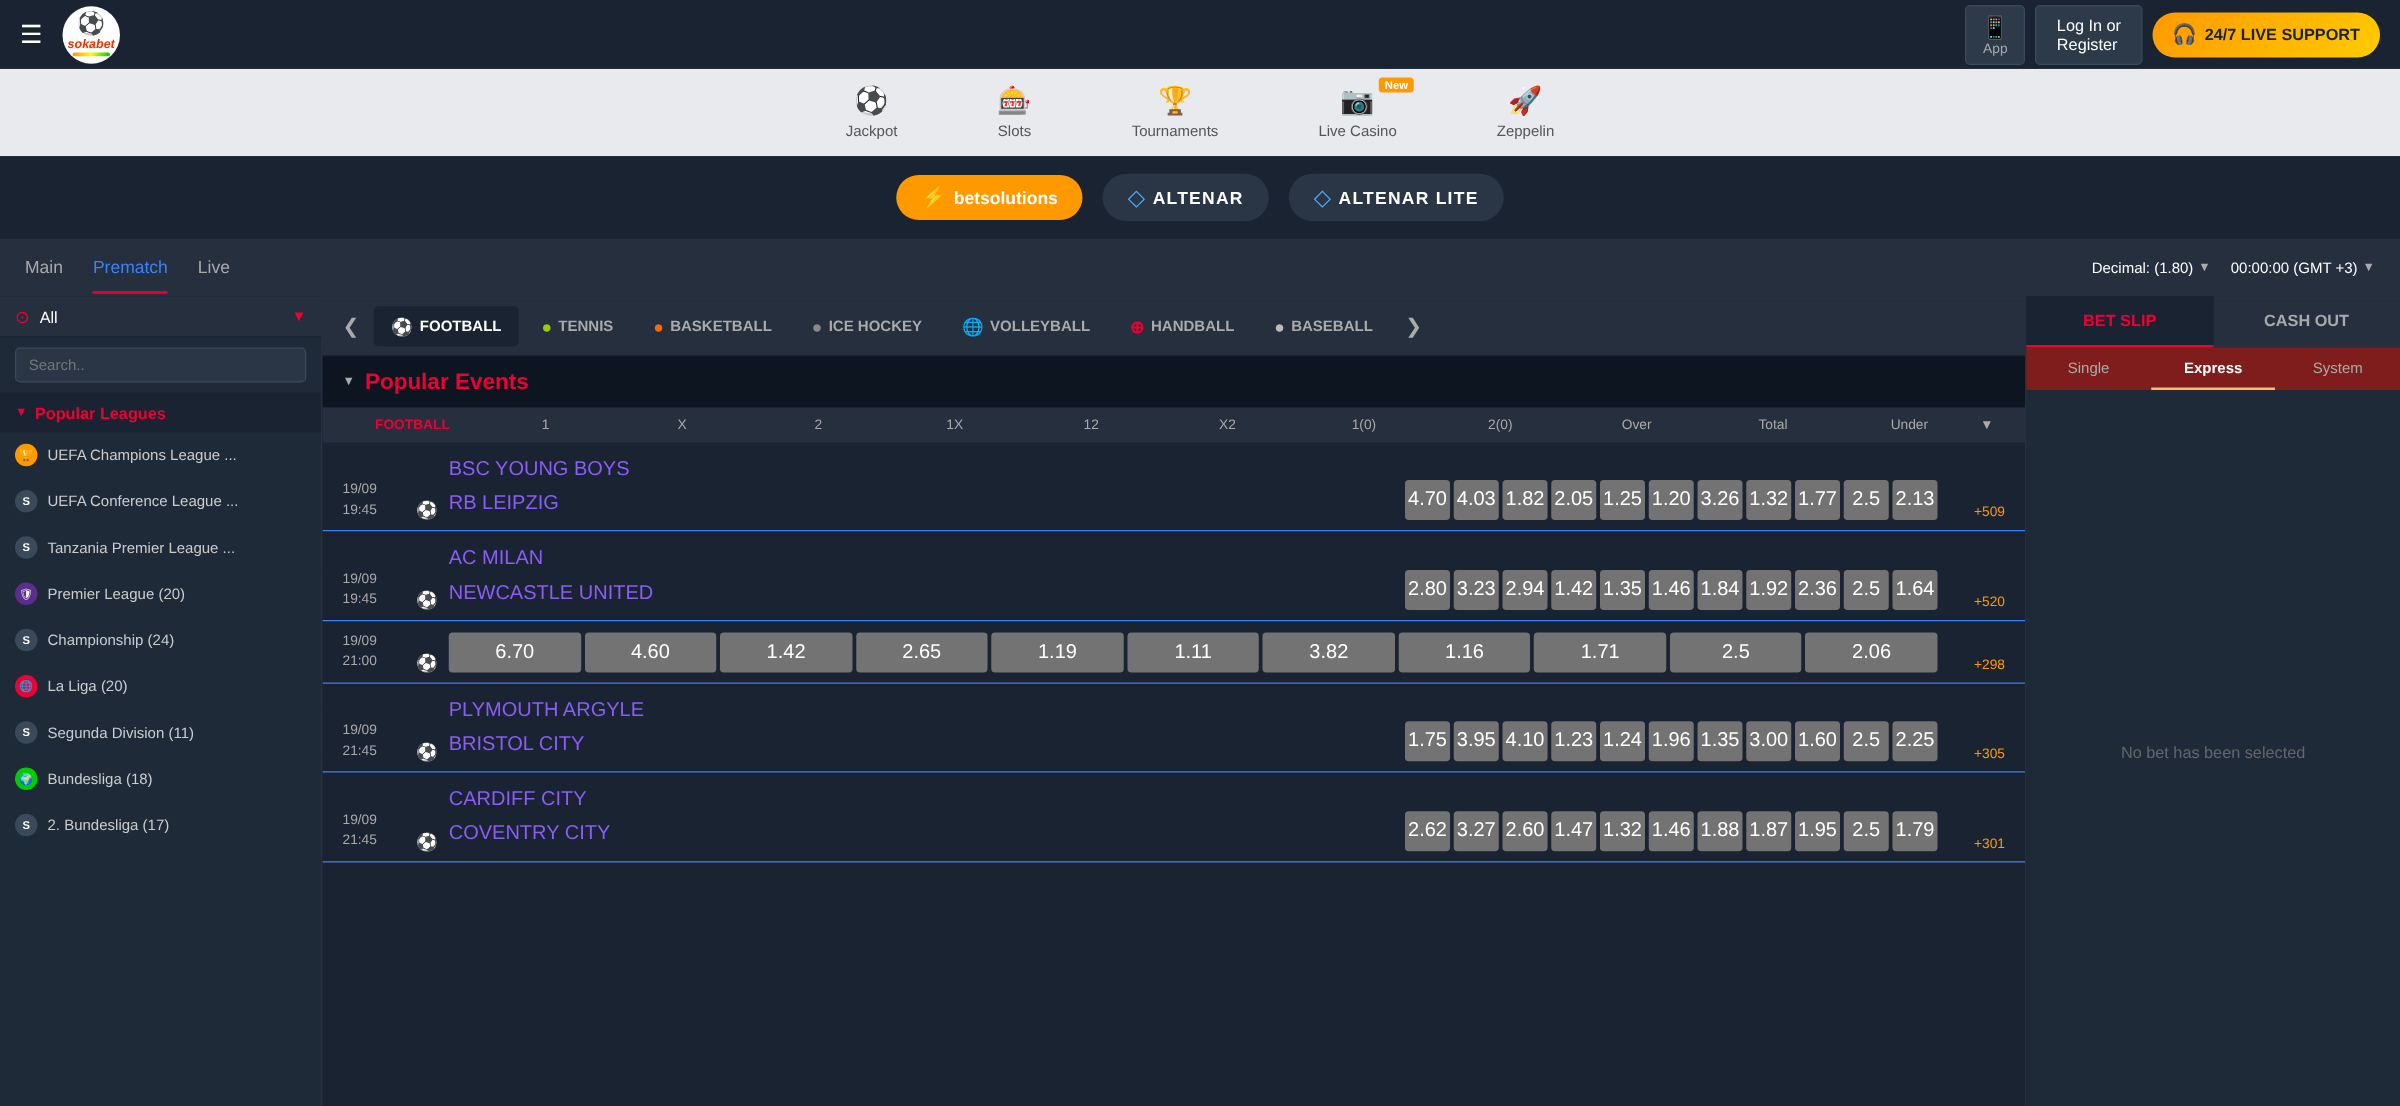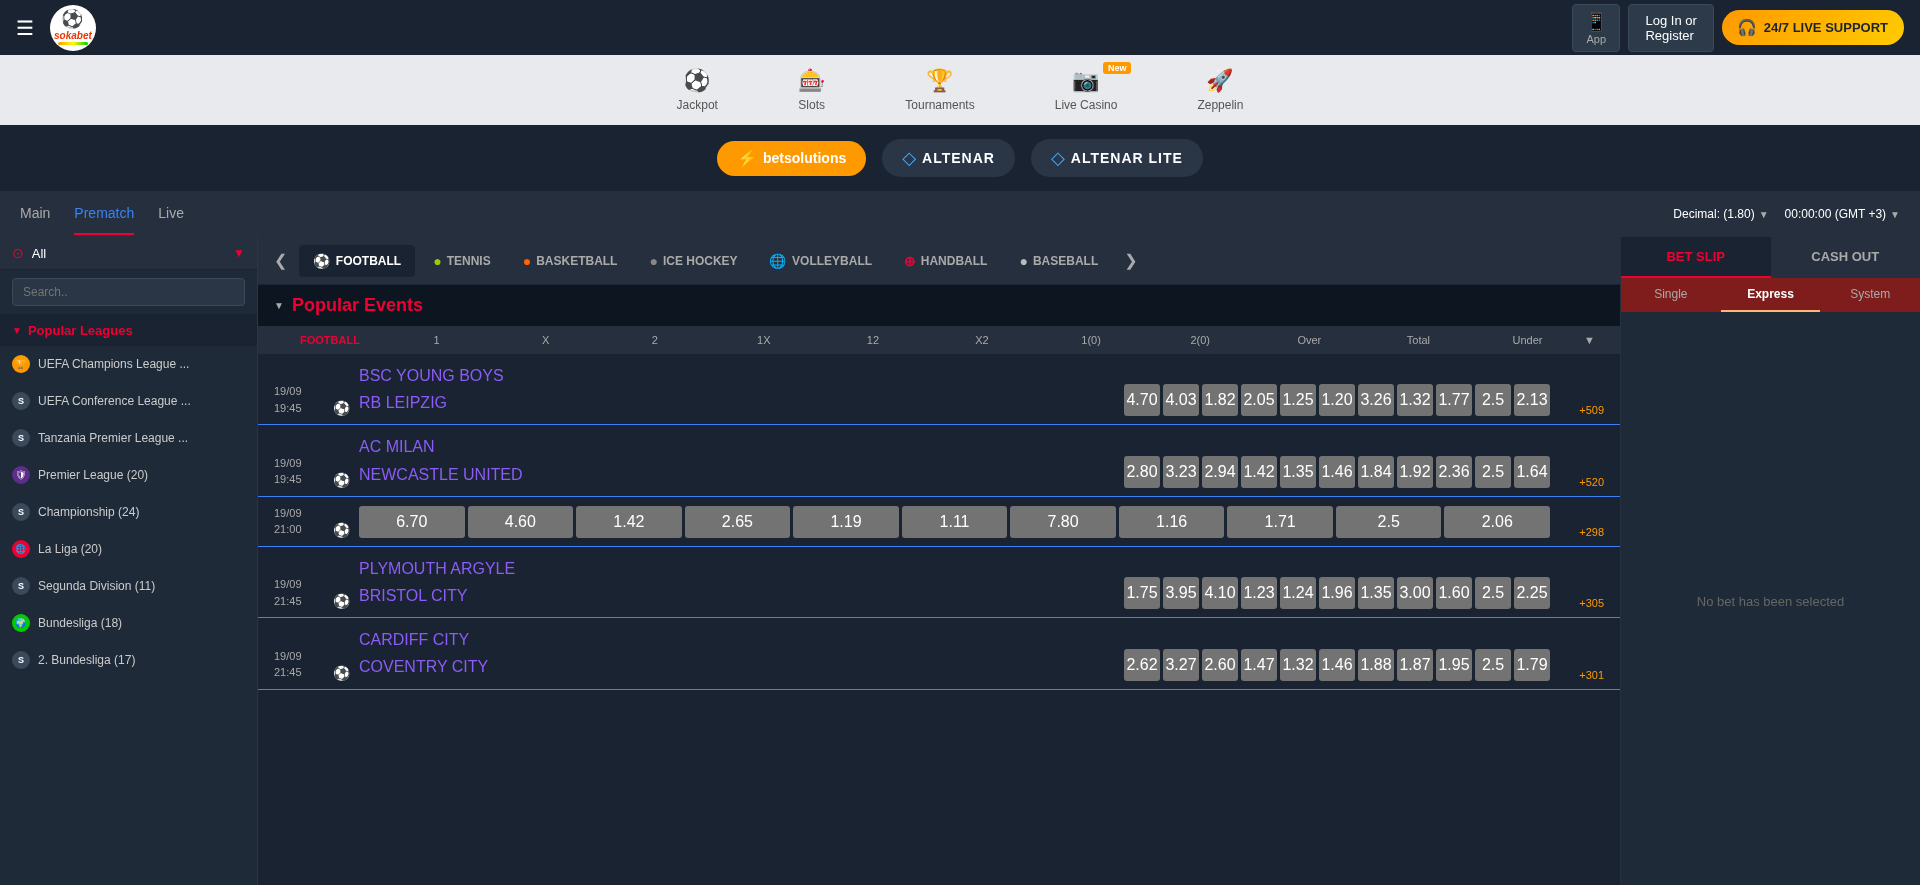--- a/index.html
+++ b/index.html
@@ -485,21 +485,21 @@
           <div>21:00</div>
         </div>
         <div class="er-sport-icon">⚽</div>
         <div class="er-odds">
           <button class="odd-btn">6.70</button>
           <button class="odd-btn">4.60</button>
           <button class="odd-btn">1.42</button>
           <button class="odd-btn">2.65</button>
           <button class="odd-btn">1.19</button>
           <button class="odd-btn">1.11</button>
-          <button class="odd-btn">7.80</button>
+          <button class="odd-btn">3.82</button>
           <button class="odd-btn">1.16</button>
           <button class="odd-btn">1.71</button>
           <button class="odd-btn">2.5</button>
           <button class="odd-btn">2.06</button>
         </div>
         <div class="er-more">+298</div>
       </div>
 
       <div class="event-row">
         <div class="er-time">

